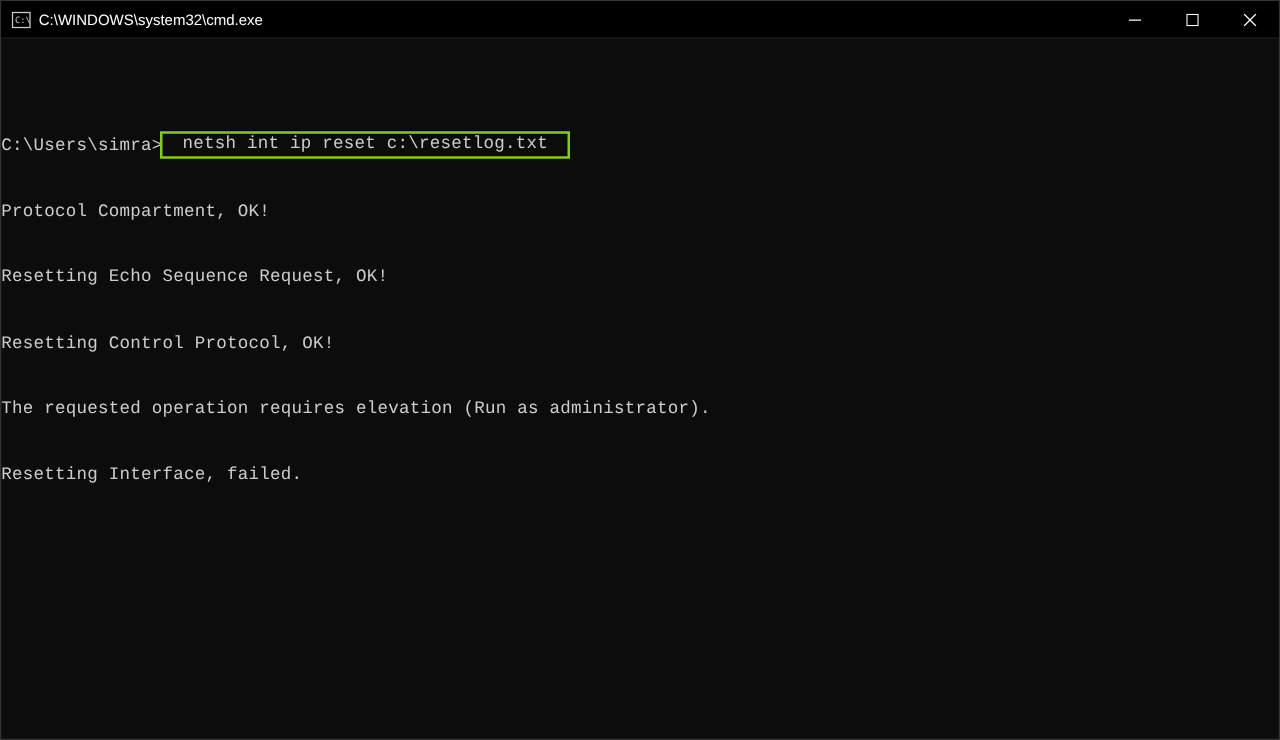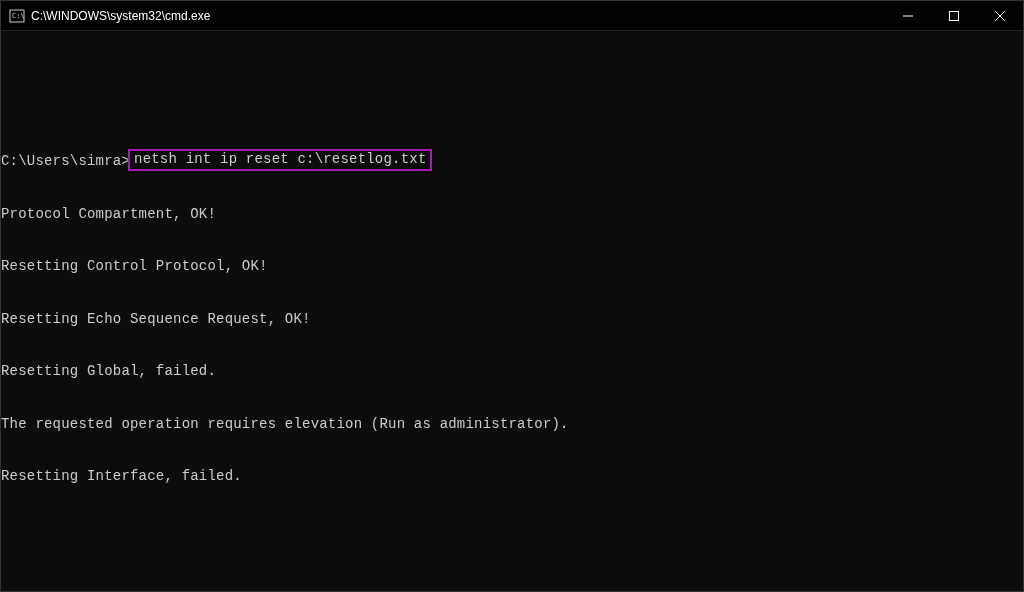--- a/index.html
+++ b/index.html
@@ -57,24 +57,23 @@
     .terminal {
       padding: 4px 0 0 0;
       line-height: 17.5px;
       white-space: pre;
       font-size: 14px;
       letter-spacing: 0.2px;
     }
     .line { display: block; }
     .prompt-line { display: flex; align-items: flex-end; }
     .highlight-box {
-      border: 2px solid #a21caf;
-      padding: 0 4px;
+      border: 2px solid #84cc16;
+      padding: 0 16px;
       margin-left: -2px;
-      margin-top: 44px;
     }
   </style>
 </head>
 <body>
 
 <div class="window">
   <div class="title-bar">
     <div class="title-left">
       <span class="title-icon">
         <svg width="16" height="16" viewBox="0 0 16 16">
@@ -101,23 +100,22 @@
             <line x1="10" y1="0" x2="0" y2="10" stroke="#fff" stroke-width="1"></line>
           </svg>
       </div>
     </div>
   </div>
 
   <div class="terminal">
     <span class="line"></span>
     <span class="prompt-line"><span>C:\Users\simra&gt;</span><span class="highlight-box">netsh int ip reset c:\resetlog.txt</span></span>
     <span class="line">Protocol Compartment, OK!</span>
+    <span class="line">Resetting Echo Sequence Request, OK!</span>
     <span class="line">Resetting Control Protocol, OK!</span>
-    <span class="line">Resetting Echo Sequence Request, OK!</span>
-    <span class="line">Resetting Global, failed.</span>
     <span class="line">The requested operation requires elevation (Run as administrator).</span>
     <span class="line">Resetting Interface, failed.</span>
     
     
     
     
     
     
     
     

